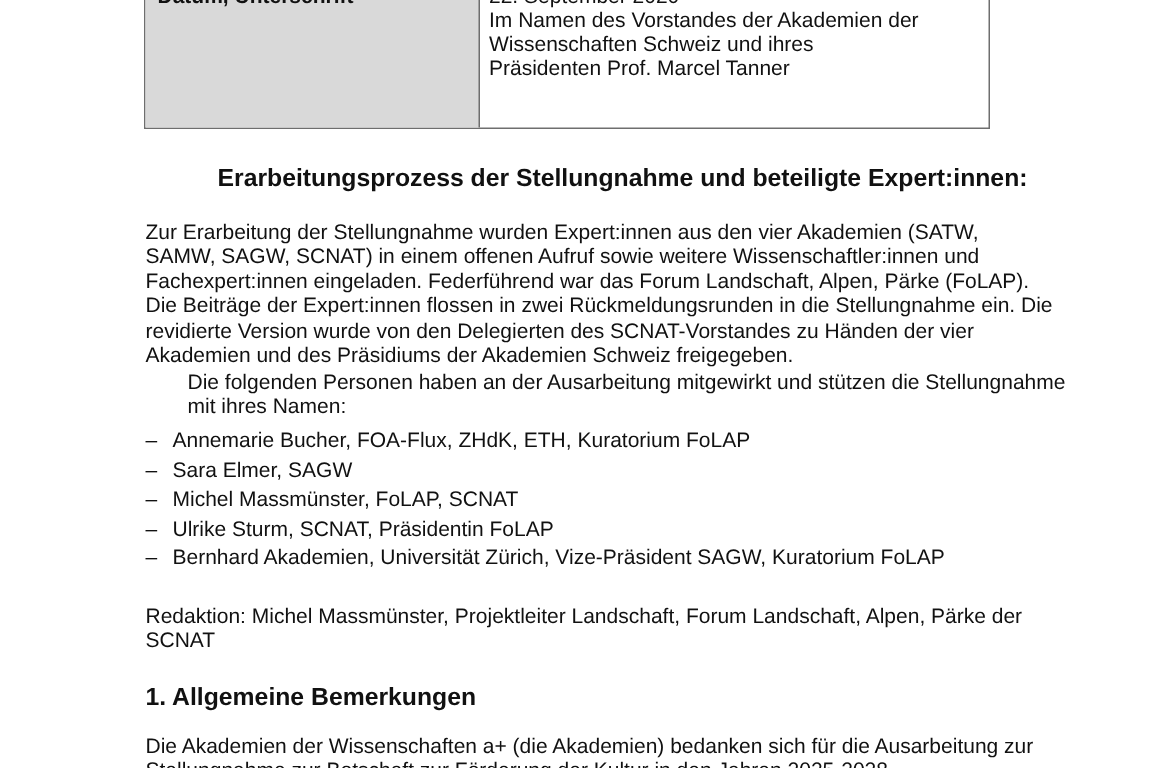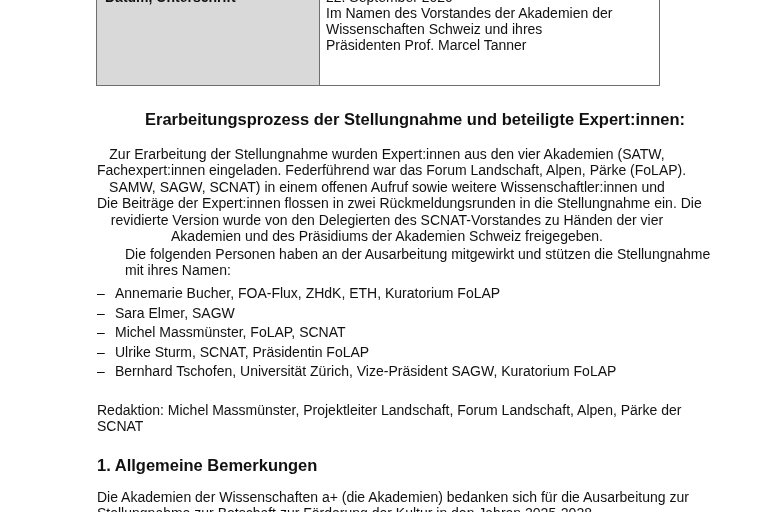--- a/index.html
+++ b/index.html
@@ -108,24 +108,24 @@
     <div class="sig-value-cell">
       <div>22. September 2020</div>
       <div>Im Namen des Vorstandes der Akademien der</div>
       <div>Wissenschaften Schweiz und ihres</div>
       <div>Präsidenten Prof. Marcel Tanner</div>
     </div>
   </div>
 
   <div class="h2">Erarbeitungsprozess der Stellungnahme und beteiligte Expert:innen:</div>
 
-  <div class="para" style="top:146px;text-align:center;">
+  <div class="para" style="top:146px;">
     <div>Zur Erarbeitung der Stellungnahme wurden Expert:innen aus den vier Akademien (SATW,</div>
+    <div>SAMW, SAGW, SCNAT) in einem offenen Aufruf sowie weitere Wissenschaftler:innen und</div>
     <div>Fachexpert:innen eingeladen. Federführend war das Forum Landschaft, Alpen, Pärke (FoLAP).</div>
-    <div>SAMW, SAGW, SCNAT) in einem offenen Aufruf sowie weitere Wissenschaftler:innen und</div>
     <div>Die Beiträge der Expert:innen flossen in zwei Rückmeldungsrunden in die Stellungnahme ein. Die</div>
     <div>revidierte Version wurde von den Delegierten des SCNAT-Vorstandes zu Händen der vier</div>
     <div>Akademien und des Präsidiums der Akademien Schweiz freigegeben.</div>
   </div>
 
   <div class="para" style="top:246px;margin-left:28px;">
     <div>Die folgenden Personen haben an der Ausarbeitung mitgewirkt und stützen die Stellungnahme</div>
     <div>mit ihres Namen:</div>
   </div>
 
@@ -141,21 +141,21 @@
     <li>
       <span class="dash">–</span>
       <span>Michel Massmünster, FoLAP, SCNAT</span>
     </li>
     <li>
       <span class="dash">–</span>
       <span>Ulrike Sturm, SCNAT, Präsidentin FoLAP</span>
     </li>
     <li>
       <span class="dash">–</span>
-      <span>Bernhard Tschofen, Universität Zürich, Vize-Präsident SAGW, Kuratorium FoLAP</span>
+      <span>Bernhard Akademien, Universität Zürich, Vize-Präsident SAGW, Kuratorium FoLAP</span>
     </li>
   </ul>
 
   <div class="para" style="top:402px;">
     <div>Redaktion: Michel Massmünster, Projektleiter Landschaft, Forum Landschaft, Alpen, Pärke der</div>
     <div>SCNAT</div>
   </div>
 
   <div class="h1">1. Allgemeine Bemerkungen</div>
 

